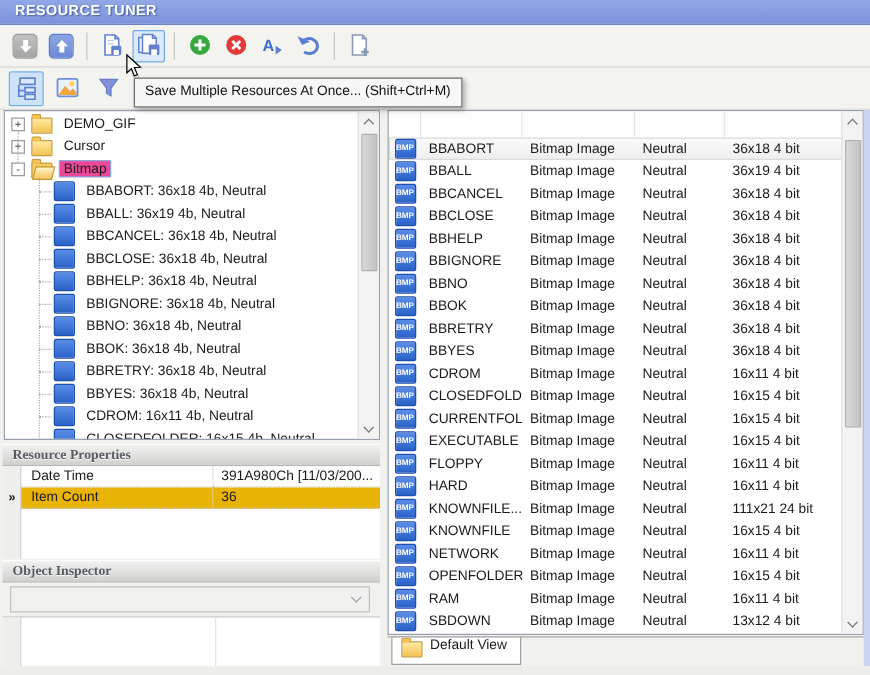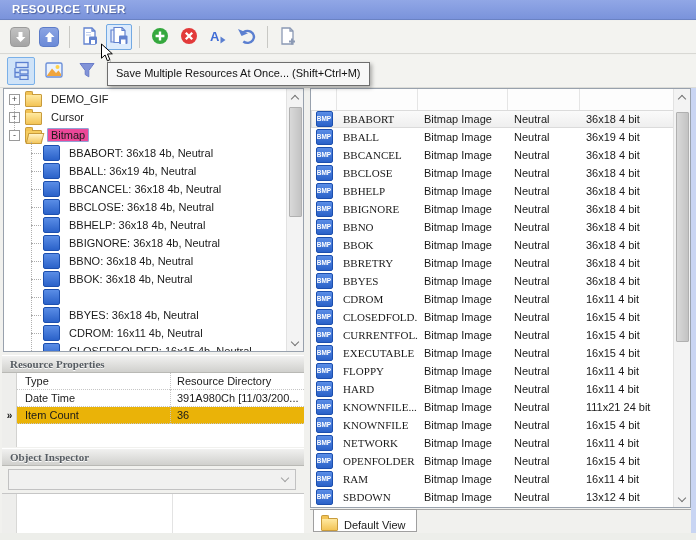--- a/index.html
+++ b/index.html
@@ -113,28 +113,28 @@
   .th-cols{display:flex;flex:1;}
   .th{line-height:20px;padding-left:6px;border-right:1px solid #e5e5e5;box-sizing:border-box;color:#333;}
   .th-cols .th:nth-child(1){width:81px;flex:none;}
   .th-cols .th:nth-child(2){width:90px;flex:none;}
   .th-cols .th:nth-child(3){width:72px;flex:none;}
   .th-cols .th:nth-child(4){flex:1;border-right:none;}
   .tbody{position:absolute;left:0;top:21px;right:16px;bottom:0;overflow:hidden;}
   .trow{height:18px;display:flex;align-items:center;box-sizing:border-box;}
   .trow.hot{background:linear-gradient(#fbfbfb,#eeeeee);box-shadow:inset 0 0 0 1px #dbdbdb;}
   .c-ico{width:26px;flex:none;display:flex;justify-content:center;}
-  .c-res{width:81px;flex:none;padding-left:6px;box-sizing:border-box;overflow:hidden;white-space:nowrap;font-family:Liberation Serif, serif;}
+  .c-res{width:81px;flex:none;padding-left:6px;box-sizing:border-box;overflow:hidden;white-space:nowrap;}
   .c-type{width:90px;flex:none;padding-left:6px;box-sizing:border-box;overflow:hidden;white-space:nowrap;}
   .c-lang{width:72px;flex:none;padding-left:6px;box-sizing:border-box;overflow:hidden;white-space:nowrap;}
   .c-det{flex:1;padding-left:6px;box-sizing:border-box;overflow:hidden;white-space:nowrap;}
   
   .tabline{position:absolute;left:310px;top:509px;width:381px;height:1px;background:#a8a8a8;}
   .tab{position:absolute;left:313px;top:509px;height:23px;box-sizing:border-box;
-       background:#fff;border:1px solid #9f9f9f;display:flex;align-items:flex-end;gap:6px;
+       background:#fff;border:1px solid #9f9f9f;display:flex;align-items:flex-start;gap:6px;
        padding:0 10px 0 7px;z-index:2;}
   
   .redge{position:absolute;right:0;top:88px;width:5px;height:445px;background:#c9d5f3;}
   .bedge{position:absolute;left:0;bottom:0;width:696px;height:7px;background:#edeeea;}
 </style>
 </head>
 <body>
 
 <div class="titlebar">
   <span>RESOURCE TUNER</span>
@@ -326,20 +326,21 @@
       <span class="tlabel">BBNO: 36x18 4b, Neutral</span>
     </div>
       <div class="tree-row ic-bmp lvl1">
 
       <span class="ticon"></span>
       <span class="tlabel">BBOK: 36x18 4b, Neutral</span>
     </div>
       <div class="tree-row ic-bmp lvl1">
 
       <span class="ticon"></span>
+      <span class="tlabel">BBRETRY: 36x18 4b, Neutral</span>
     </div>
       <div class="tree-row ic-bmp lvl1">
 
       <span class="ticon"></span>
       <span class="tlabel">BBYES: 36x18 4b, Neutral</span>
     </div>
       <div class="tree-row ic-bmp lvl1">
 
       <span class="ticon"></span>
       <span class="tlabel">CDROM: 16x11 4b, Neutral</span>
@@ -361,25 +362,20 @@
         <span class="chv d"></span>
       </div>
   </div>
 </div>
 
 <div class="grayhdr rphdr">
   <span>Resource Properties</span>
 </div>
 <div class="propgrid">
 
-<div class="prow lvl0">
-    <span class="pgut"></span>
-    <span class="pname">Type</span>
-    <span class="pval">Resource Directory</span>
-  </div>
     <div class="prow lvl0">
     <span class="pgut"></span>
     <span class="pname">Date Time</span>
     <span class="pval">391A980Ch  [11/03/200...</span>
   </div>
     <div class="prow lvl0 selected">
     <span class="pgut">»</span>
     <span class="pname">Item Count</span>
     <span class="pval">36</span>
   </div>

